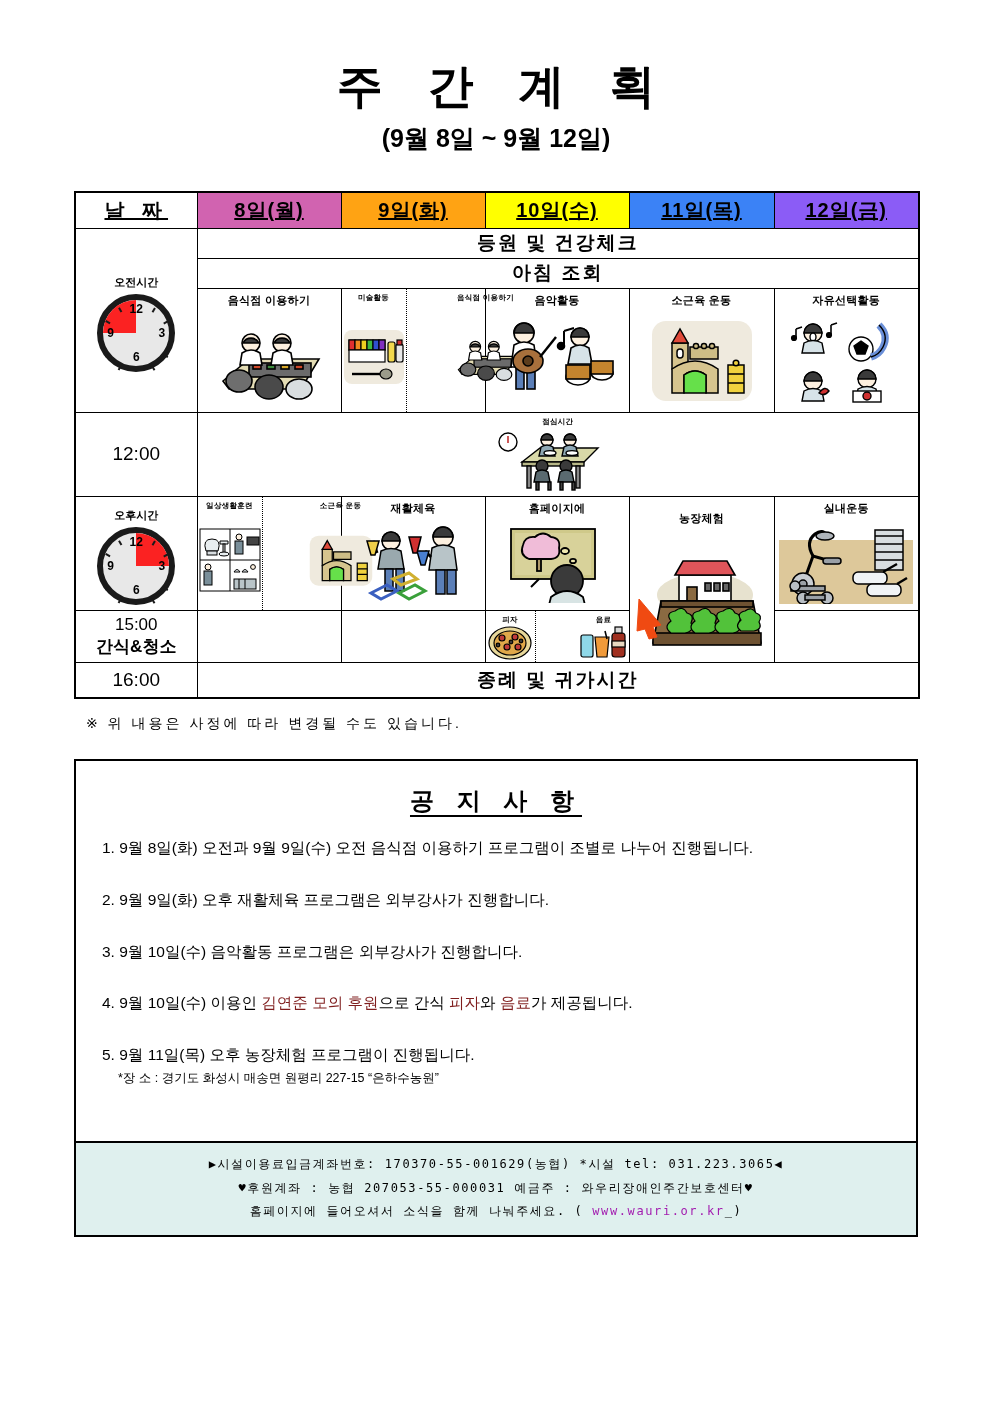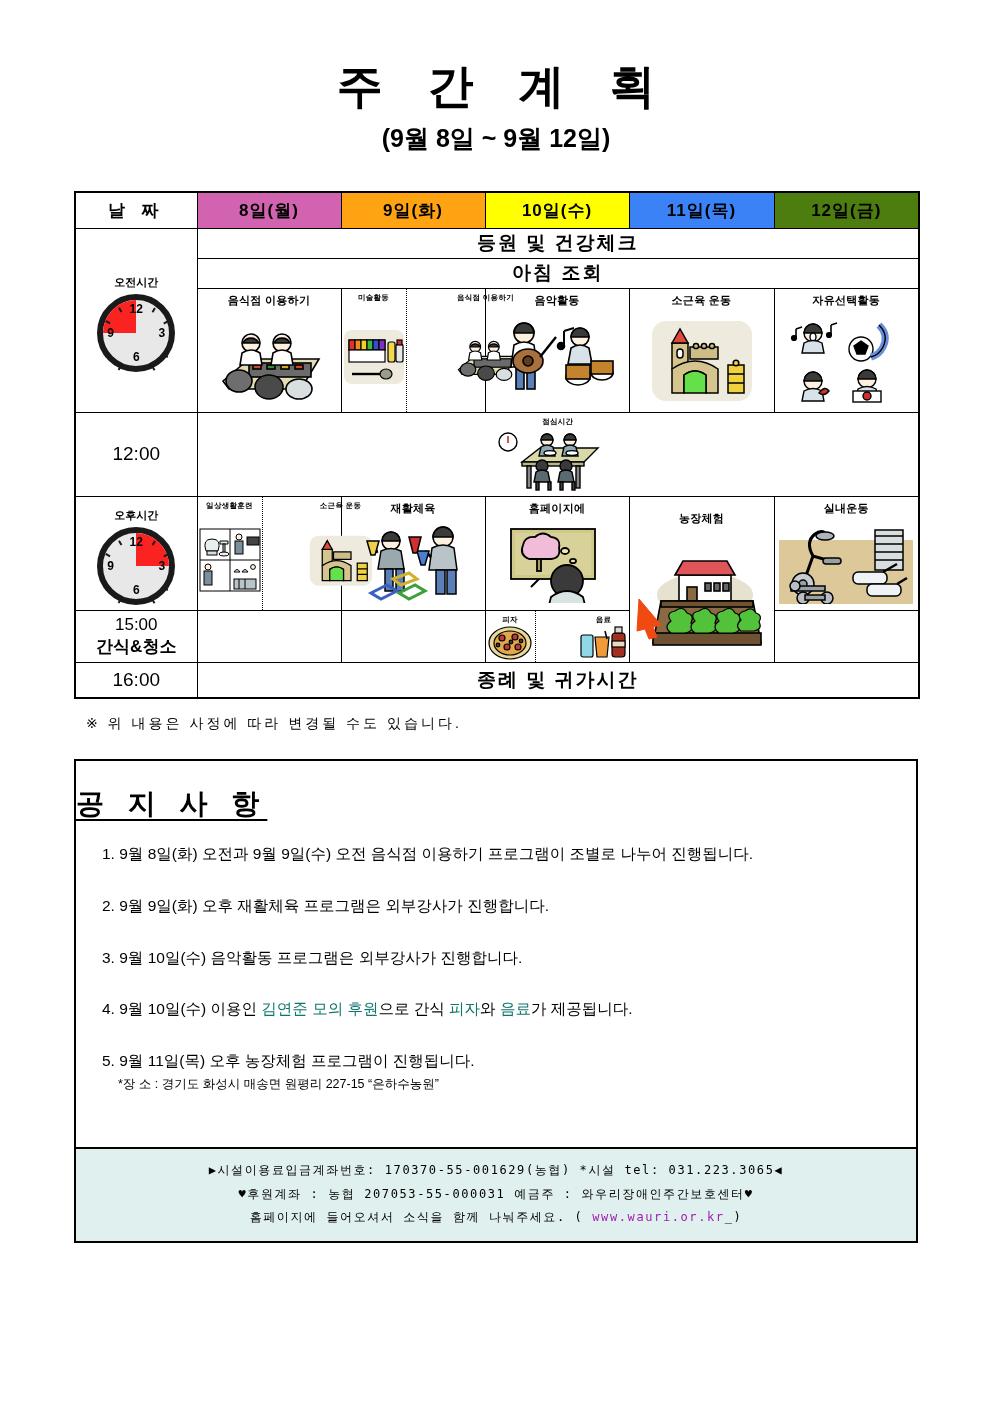--- a/index.html
+++ b/index.html
@@ -22,28 +22,28 @@
   .sub-title { font-size: 25px; font-weight: bold; margin-top: 12px; }
 
   
   .sched-wrap { margin: 36px 74px 0 74px; }
   table.sched { border-collapse: collapse; width: 844px; table-layout: fixed; }
   table.sched td, table.sched th {
     border: 1px solid #000; padding: 0; vertical-align: middle; text-align:center;
   }
   table.sched { border: 2px solid #000; }
   .colhdr {
-    height: 36px; font-size: 17px; font-weight: bold; letter-spacing:1px;
+    height: 36px; font-size: 20px; font-weight: bold; letter-spacing:1px;text-decoration:underline;
   }
   .hdr-date { background:#ffffff; letter-spacing: 6px; }
   .c-mon { background:#d163b0; }
   .c-tue { background:#ffa313; }
   .c-wed { background:#ffff00; }
   .c-thu { background:#3b82f6; }
-  .c-fri { background:#4d7c0f; }
+  .c-fri { background:#8b5cf6; }
 
   .timecell { width: 120px; font-size: 17px; font-weight:normal; }
   .band { height: 30px; font-size: 19px; font-weight: bold; letter-spacing: 2px; }
 
   .celltitle { font-size: 11px; font-weight:bold; margin-top:4px; letter-spacing:.3px; }
   .celltitle.sm { font-size: 7.5px; font-weight:bold; }
 
   .amrow td { height: 124px; }
   .pmrow td { height: 114px; }
   .lunchrow td { height: 84px; }
@@ -76,26 +76,26 @@
   .pict { width:100%; flex:1; display:flex; align-items:center; justify-content:center; }
   .pict svg { display:block; }
 
   .note-line { margin: 16px 0 0 86px; font-size: 14px; letter-spacing: 3px; }
 
   
   .notice {
     margin: 26px 74px 0 74px; width: 844px; border: 2px solid #000; background:#fff;
   }
   .notice-title {
-    text-align:left; font-size:28px; font-weight:bold; letter-spacing:8px;
+    text-align:center; font-size:24px; font-weight:bold; letter-spacing:8px;
     padding: 24px 0 6px; text-decoration: underline; text-underline-offset: 6px;
   }
   .notice-body { padding: 14px 26px 10px 26px; min-height: 318px; }
   .n-item { font-size:15.5px; margin-bottom: 30px; line-height:1.4; }
-  .n-item .blue { color:#0f766e;text-align:center; }
+  .n-item .blue { color:#7f1d1d;text-align:center; }
   .n-sub { font-size:12.5px; margin-top:4px; margin-left:16px; }
   .notice-foot {
     border-top:2px solid #000; background:#dff0ee; text-align:center;
     padding: 10px 0 12px; font-family:"DejaVu Sans Mono","Liberation Mono",monospace;
   }
   .notice-foot div { font-size:12px; letter-spacing:1.6px; line-height:1.95; }
   .notice-foot .url { color:#a21caf; }
 </style>
 </head>
 <body>

